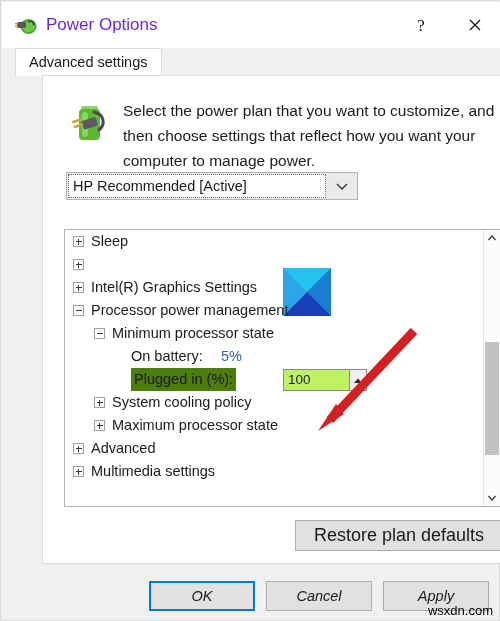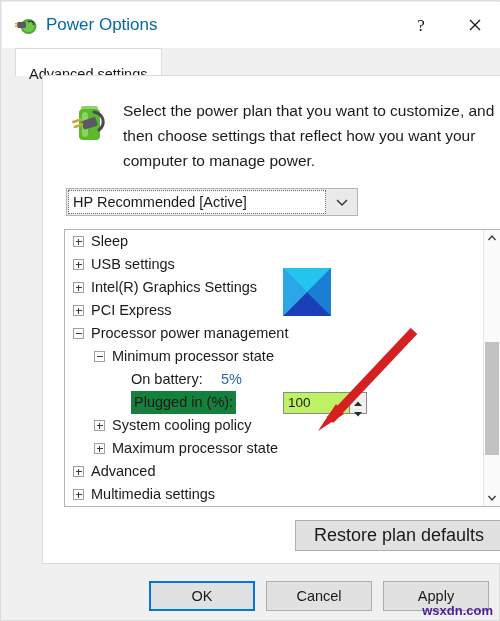--- a/index.html
+++ b/index.html
@@ -38,21 +38,21 @@
   }
   .title-icon {
     position: absolute;
     left: 13px; top: 11px;
     width: 24px; height: 24px;
   }
   .title-text {
     position: absolute;
     left: 44px; top: 11px;
     font-size: 17px;
-    color: #0369a1;
+    color: #6d28d9;
     line-height: 24px;
     white-space: nowrap;
   }
   .title-btn {
     position: absolute;
     top: 1px;
     width: 46px;
     height: 45px;
     background: transparent;
     border: none;
@@ -78,21 +78,21 @@
     left: 1px; top: 47px;
     width: 498px;
     height: 28px;
     background: #f0f0f0;
   }
   .tab {
     position: absolute;
     left: 13px;
     top: 0px;
     height: 28px;
-    padding: 12px 13px;
+    padding: 0 13px;
     background: #ffffff;
     border: 1px solid #dcdcdc;
     border-bottom: none;
     box-sizing: border-box;
     font-size: 14.5px;
     color: #1a1a1a;
     line-height: 27px;
     white-space: nowrap;
   }
 
@@ -122,21 +122,21 @@
     width: 375px;
     font-size: 15.5px;
     color: #1c1c1c;
     line-height: 25px;
   }
 
   
   .combo {
     position: absolute;
     left: 23px;
-    top: 112px;
+    top: 96px;
     width: 292px;
     height: 28px;
     background: #eaeaea;
     border: 1px solid #b4b4b4;
     box-sizing: border-box;
   }
   .combo-field {
     position: absolute;
     left: 1px; top: 1px;
     width: 258px;
@@ -205,21 +205,21 @@
     position: absolute;
     left: 4px; top: 1.5px;
     width: 1px; height: 6px;
     background: #3a3a3a;
   }
   .tree-label {
     position: absolute;
     top: 0;
   }
   .tree-label.hl {
-    background: #15803d;
+    background: #4d7c0f;
     padding: 0 3px;
     text-align: right;
   }
   .value-link { color: #2a66b5; }
 
   
   .lvl0 .expander   { left: 8px; }
   .lvl0 .tree-label { left: 26px; }
   .lvl1 .expander   { left: 29px; }
   .lvl1 .tree-label { left: 47px; }
@@ -311,20 +311,21 @@
     top: 580px;
     height: 30px;
     background: #e1e1e1;
     border: 1px solid #adadad;
     box-sizing: border-box;
     font-size: 14.5px;
     color: #1a1a1a;
     cursor: default;
     font-family: "Liberation Sans", sans-serif;
     padding: 0;
+    font-style: italic;
   }
   .btn.ok     { left: 148px; width: 106px; border: 2px solid #0078d7; background:#e1e1e1; }
   .btn.cancel { left: 265px; width: 106px; }
   .btn.apply  { left: 382px; width: 106px; }
 
   
   .annot-arrow {
     position: absolute;
     left: 295px;
     top: 327px;
@@ -332,24 +333,23 @@
     height: 105px;
     pointer-events: none;
   }
 
   
   .watermark {
     position: absolute;
     right: 6px;
     bottom: 2px;
     font-size: 13px;
-    color: #4c1d95;
+    color: #000000;
     font-family: "Liberation Sans", sans-serif;
     white-space: nowrap;
-    font-weight: bold;
   }
 </style>
 </head>
 <body>
 
 <div class="window">
 
   <div class="titlebar">
     <span class="title-icon">
       <svg width="24" height="24" viewBox="0 0 24 24">
@@ -406,41 +406,36 @@
     <div class="treebox">
       <div class="tree-scrollarea">
 
         <div class="tree-row lvl0">
           <span class="expander plus"></span>
           <span class="tree-label">Sleep</span>
         </div>
 
         <div class="tree-row lvl0">
           <span class="expander plus"></span>
-          <span class="tree-label">USB settings</span>
         </div>
 
         <div class="tree-row lvl0">
           <span class="expander plus"></span>
           <span class="tree-label">Intel(R) Graphics Settings</span>
           <span style="position:absolute;left:218px;top:-8px;">
             <svg width="48" height="48" viewBox="0 0 48 48">
               <rect x="0" y="0" width="48" height="48" fill="#1f9bde"></rect>
               <polygon points="0,0 48,0 24,24" fill="#23c5ee"></polygon>
               <polygon points="48,0 48,48 24,24" fill="#1a7fd4"></polygon>
               <polygon points="0,48 48,48 24,24" fill="#1b3fb8"></polygon>
               <polygon points="0,0 0,48 24,24" fill="#2ba6e8"></polygon>
             </svg>
           </span>
         </div>
 
-        <div class="tree-row lvl0">
-          <span class="expander plus"></span>
-          <span class="tree-label">PCI Express</span>
-        </div>
 
         <div class="tree-row lvl0">
           <span class="expander"></span>
           <span class="tree-label">Processor power management</span>
         </div>
 
         <div class="tree-row lvl1">
           <span class="expander"></span>
           <span class="tree-label">Minimum processor state</span>
         </div>

